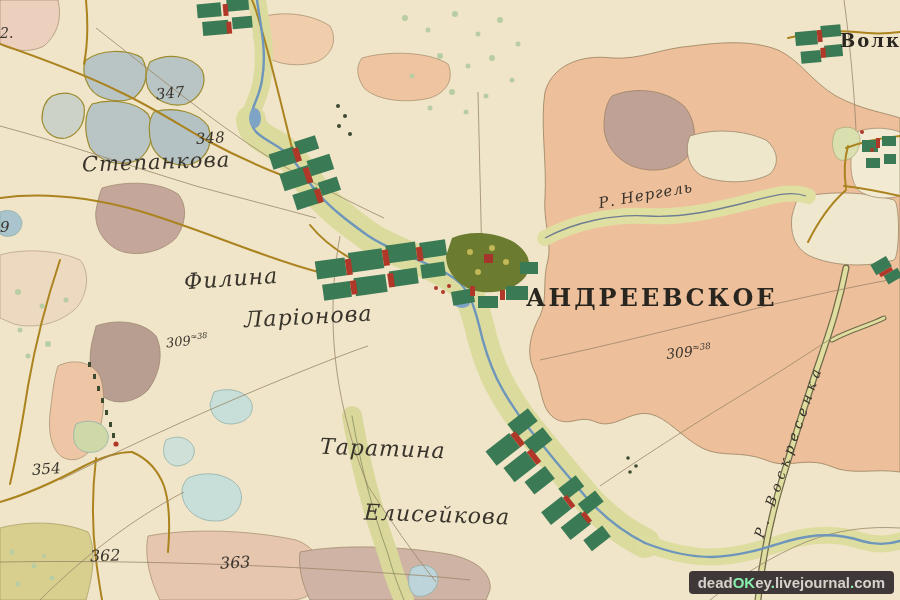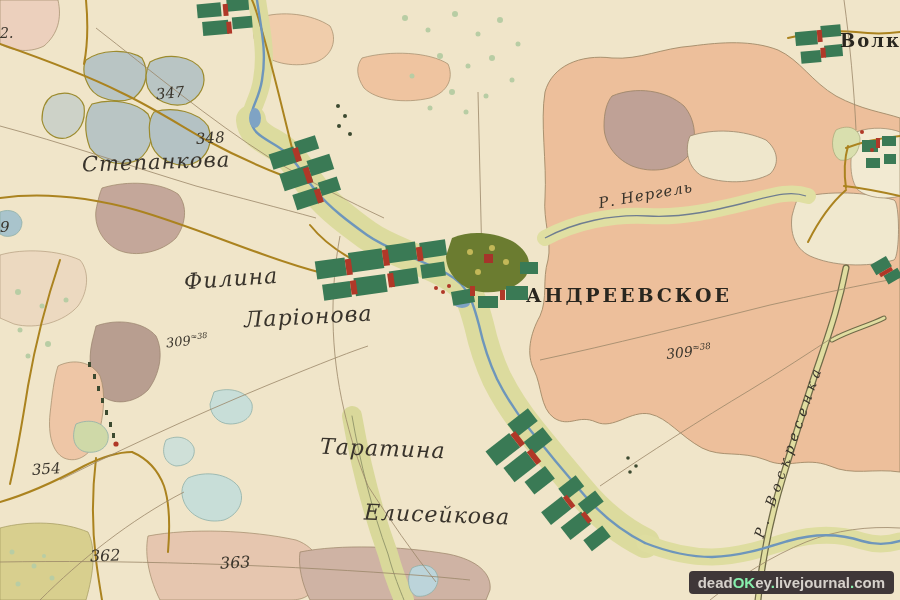--- a/index.html
+++ b/index.html
@@ -278,21 +278,21 @@
   <div class="lbl num" style="left:196px;top:131px;font-size:15px;transform:rotate(-4deg);">348</div>
 
   <div class="lbl" style="left:82px;top:152px;font-size:21px;letter-spacing:1px;transform:rotate(-2deg);">Степанкова</div>
 
   <div class="lbl num" style="left:0px;top:220px;font-size:15px;">9</div>
 
   <div class="lbl" style="left:184px;top:268px;font-size:22px;letter-spacing:1px;transform:rotate(-4deg);">Филина</div>
 
   <div class="lbl" style="left:244px;top:306px;font-size:22px;letter-spacing:1px;transform:rotate(-3deg);">Ларіонова</div>
 
-  <div class="lbl caps" style="left:526px;top:286px;font-size:19px;">АНДРЕЕВСКОЕ</div>
+  <div class="lbl caps" style="left:526px;top:286px;font-size:24px;">АНДРЕЕВСКОЕ</div>
 
   <div class="lbl num" style="left:166px;top:334px;font-size:13px;transform:rotate(-6deg);">
     <span>309</span><span class="sup">≈38</span>
   </div>
 
   <div class="lbl num" style="left:666px;top:344px;font-size:14px;transform:rotate(-6deg);">
     <span>309</span><span class="sup">≈38</span>
   </div>
 
   <div class="lbl num" style="left:32px;top:462px;font-size:15px;transform:rotate(-4deg);">354</div>

